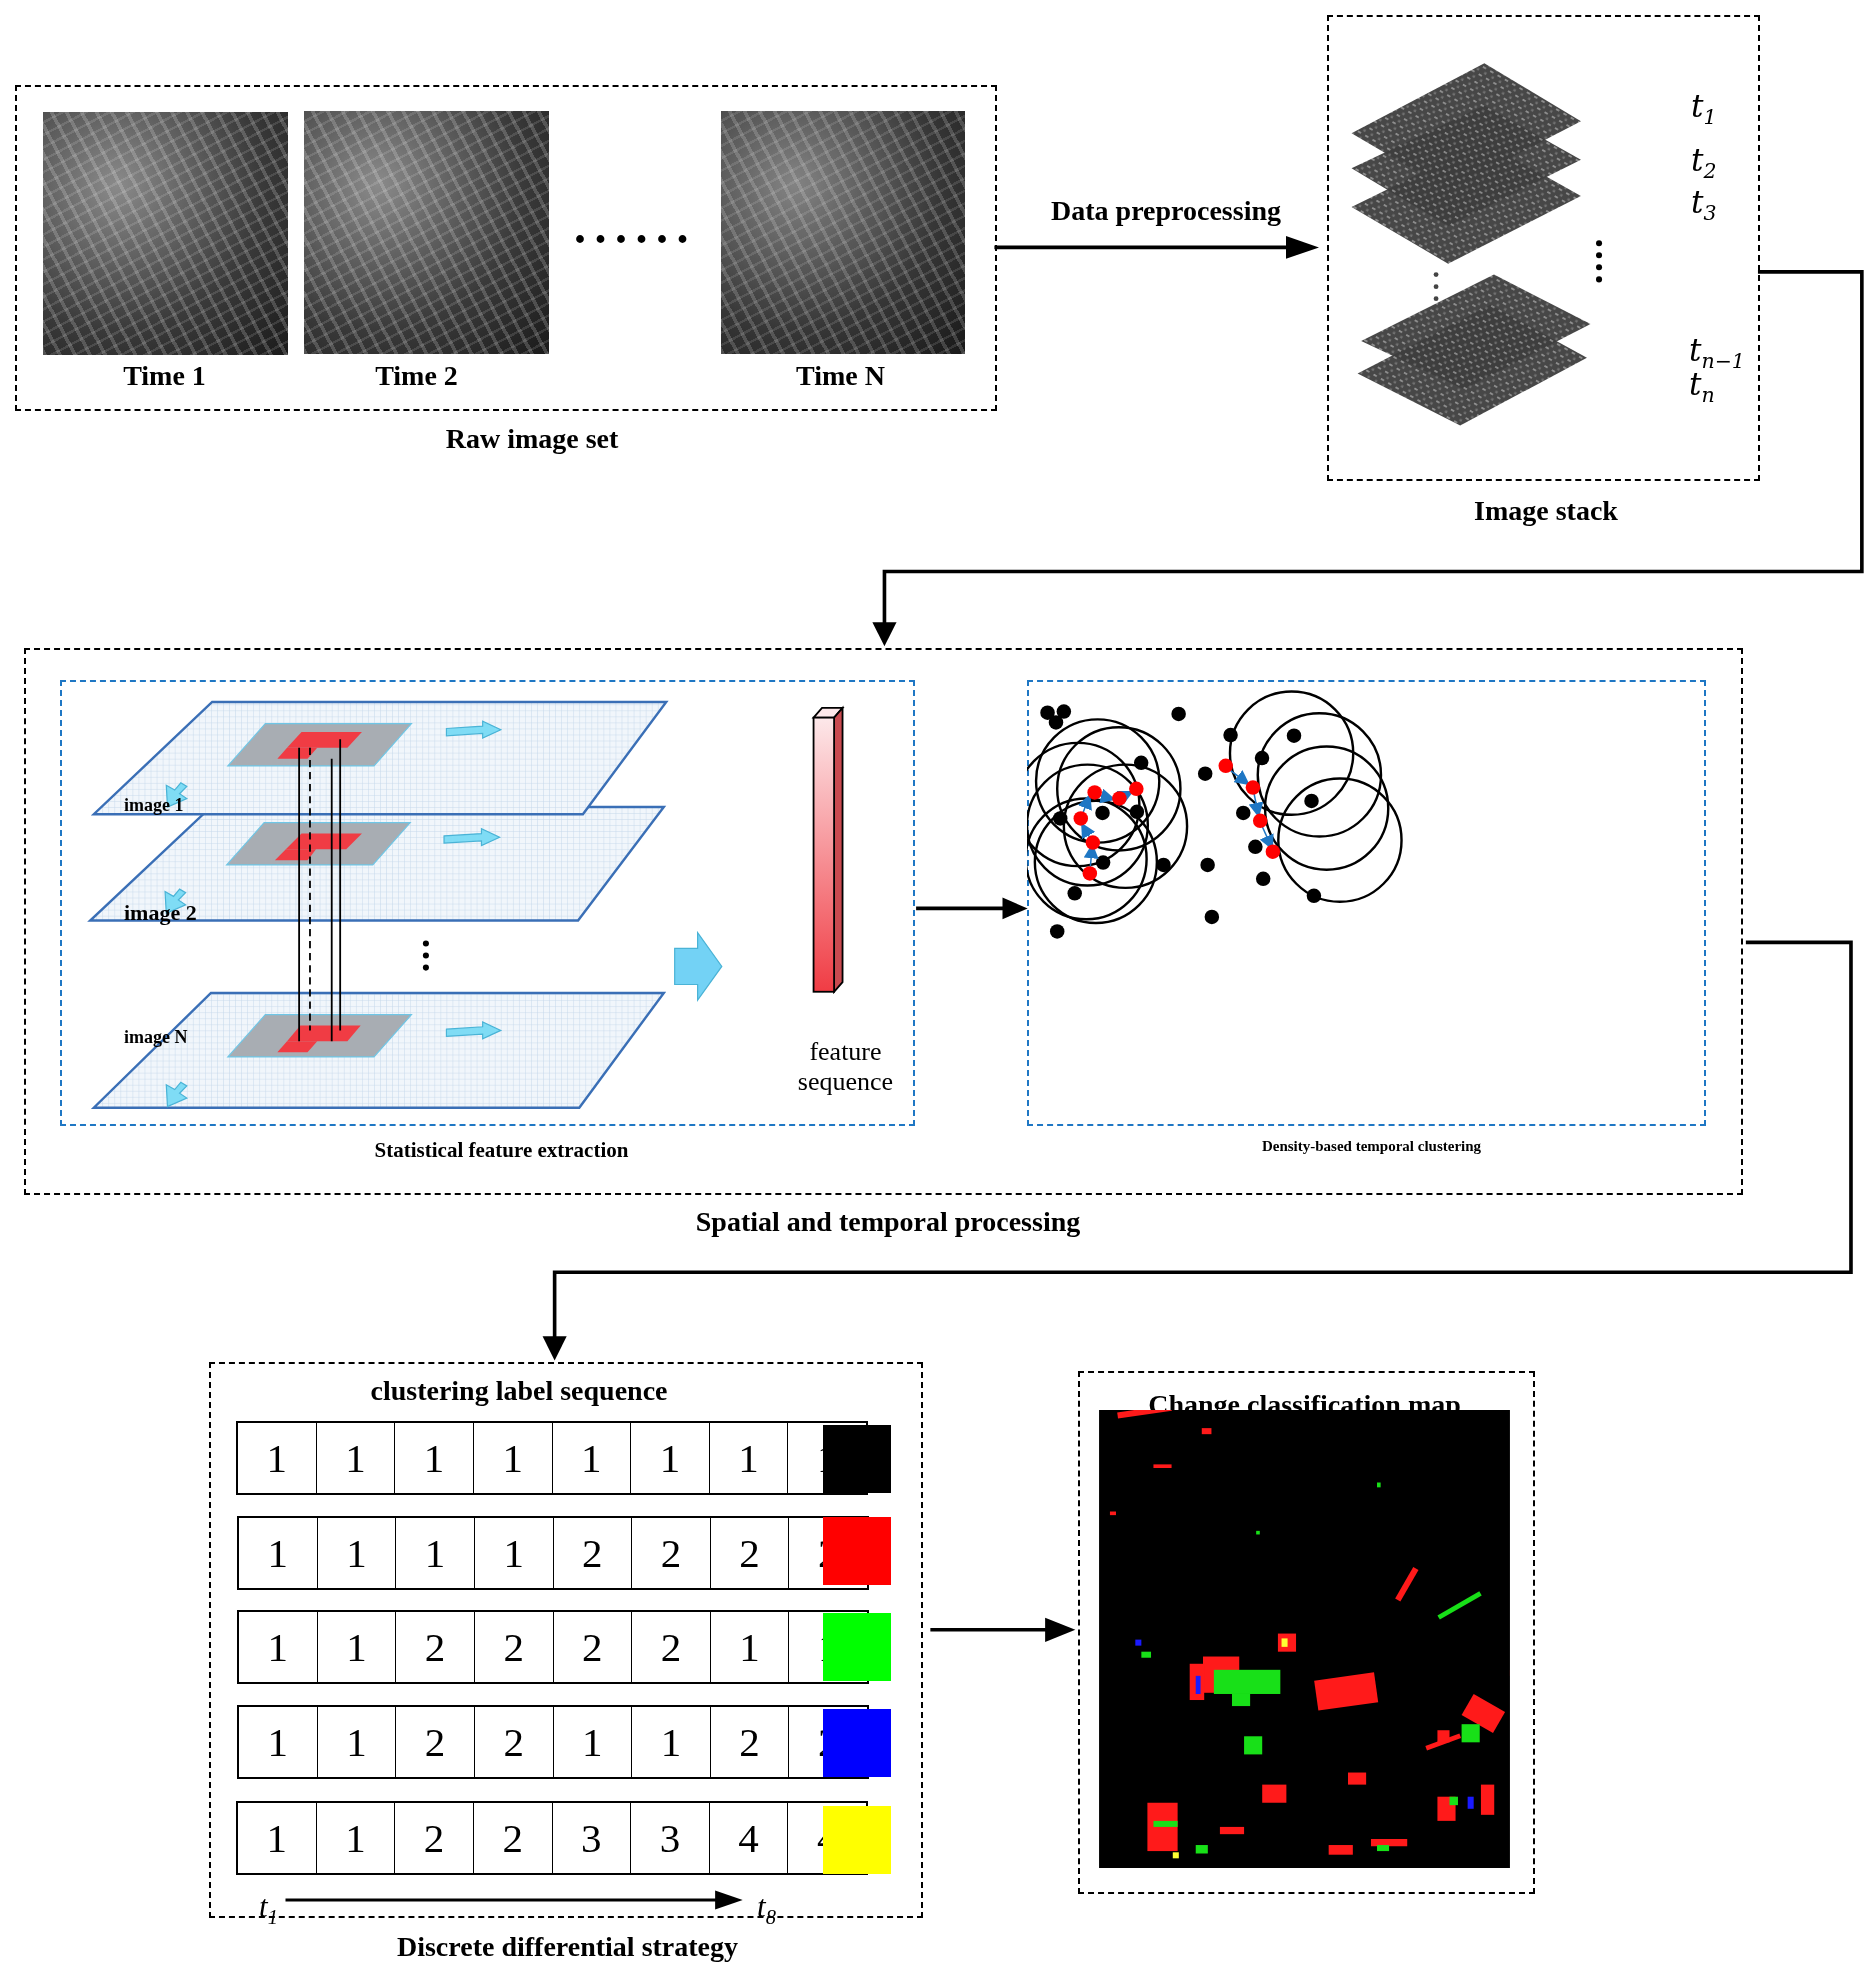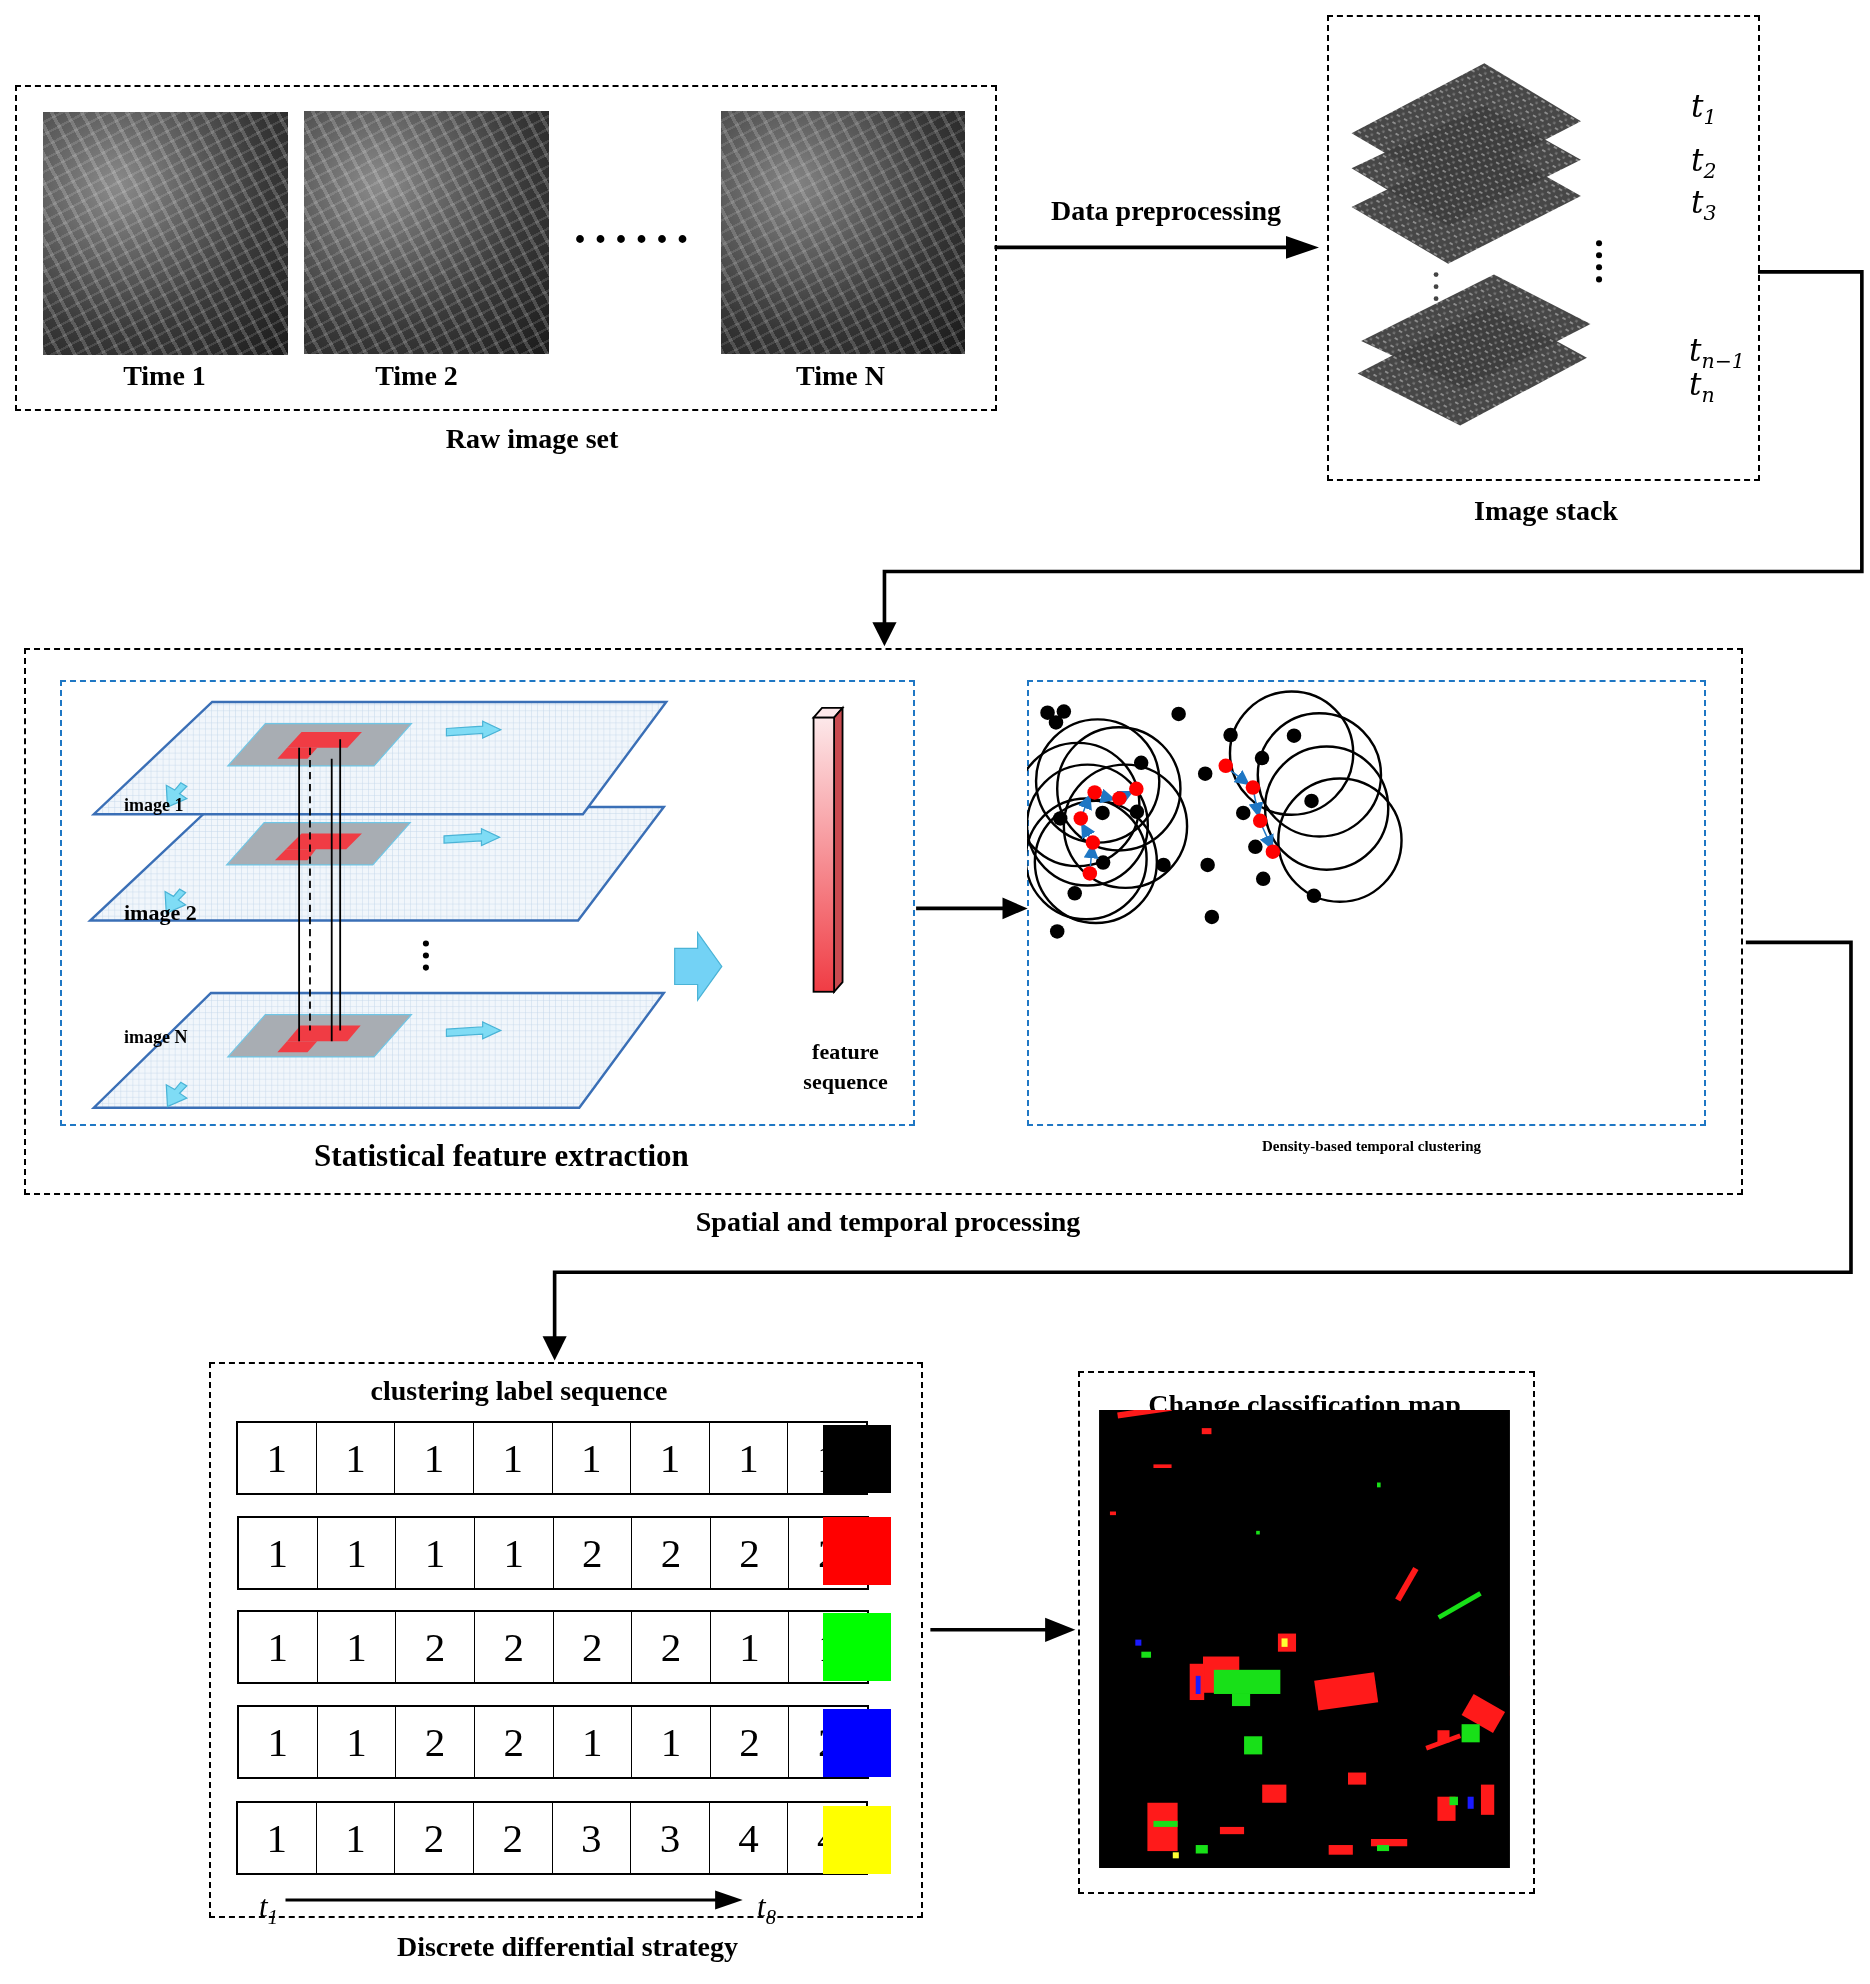--- a/index.html
+++ b/index.html
@@ -137,25 +137,25 @@
   <circle cx="606" cy="456" r="5" fill="#000"></circle>
   <circle cx="606" cy="476" r="5" fill="#000"></circle>
 
   <polygon points="1248,62 1262,46 1296,46 1282,62" fill="#fde8ea" stroke="#000" stroke-width="3"></polygon>
   <polygon points="1282,62 1296,46 1296,500 1282,516" fill="#c94a50" stroke="#000" stroke-width="3"></polygon>
   <rect x="1248" y="62" width="34" height="454" fill="url(#fbar)" stroke="#000" stroke-width="3"></rect>
 </svg>
 <div class="abs" style="left:124px;top:795px;font-size:18px;font-weight:bold;">image 1</div>
 <div class="abs" style="left:124px;top:900px;font-size:22px;font-weight:bold;">image 2</div>
 <div class="abs" style="left:124px;top:1027px;font-size:18px;font-weight:bold;">image N</div>
-<div class="abs" style="left:785px;top:1037px;width:121px;text-align:center;font-size:22px;font-weight:bold;line-height:30px;">
+<div class="abs" style="left:785px;top:1037px;width:121px;text-align:center;font-size:26px;font-weight:normal;line-height:30px;">
   <div>feature</div>
   <div>sequence</div>
 </div>
-<div class="caption" style="left:302px;top:1138px;width:399px;font-size:31px;">Statistical feature extraction</div>
+<div class="caption" style="left:302px;top:1138px;width:399px;font-size:21px;">Statistical feature extraction</div>
 
 <svg class="abs" style="left:912px;top:894px;" width="121" height="30" viewBox="0 0 200 50">
   <line x1="6" y1="24" x2="160" y2="24" stroke="#000" stroke-width="6"></line>
   <polygon points="150,6 192,24 150,42" fill="#000"></polygon>
 </svg>
 
 <div class="blue-dash" style="left:1027px;top:680px;width:679px;height:446px;"></div>
 <svg class="abs" style="left:1027px;top:680px;" width="679" height="446" viewBox="0 0 1124 738">
   <defs>
     <marker id="barrow" markerWidth="10" markerHeight="10" refX="8" refY="5" orient="auto">

